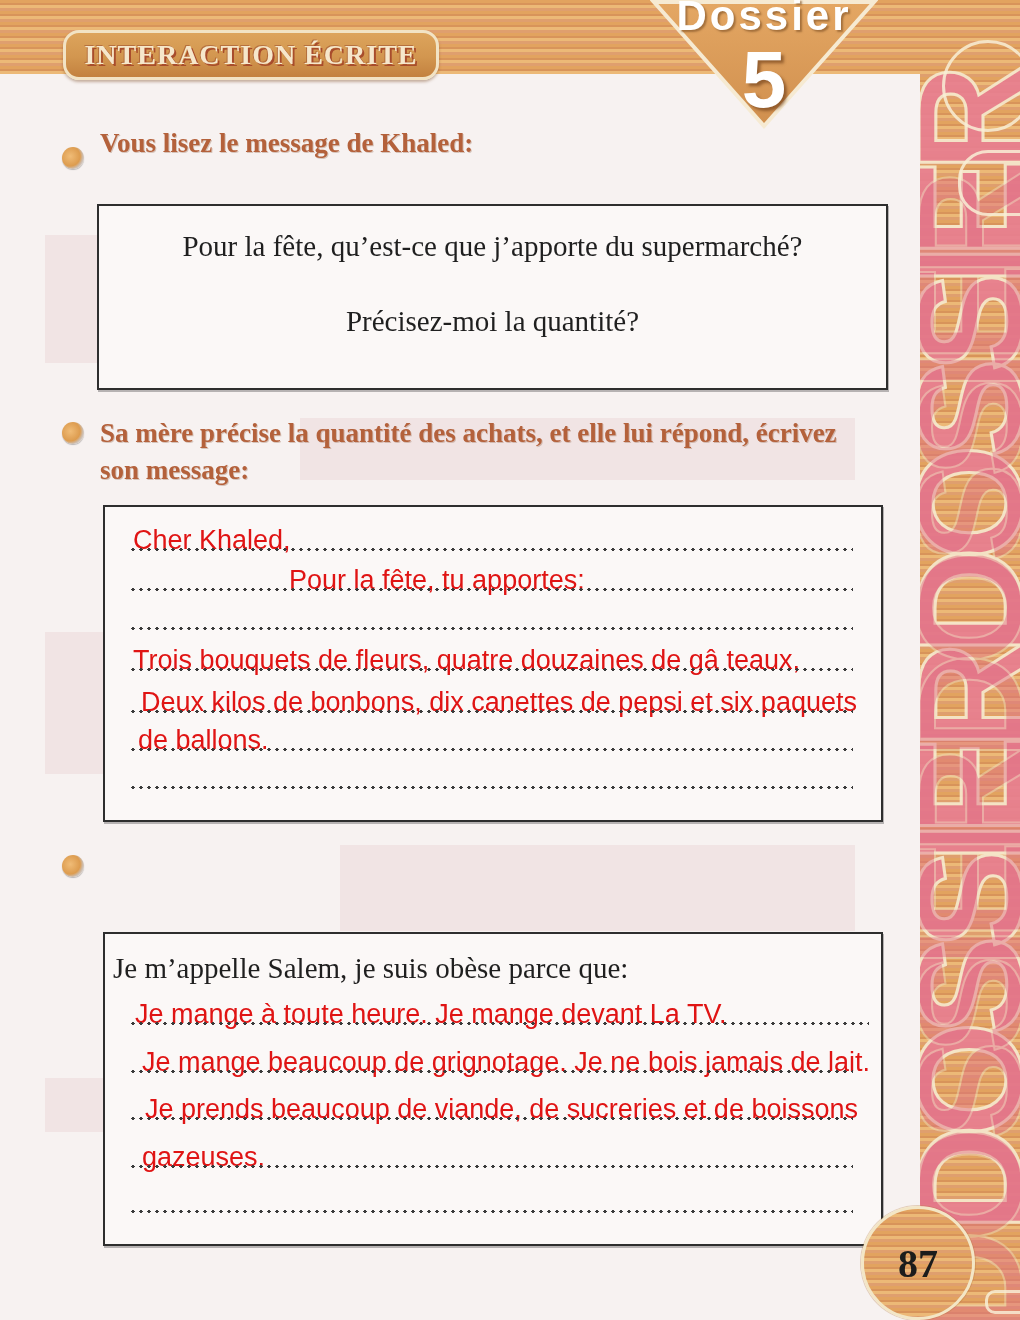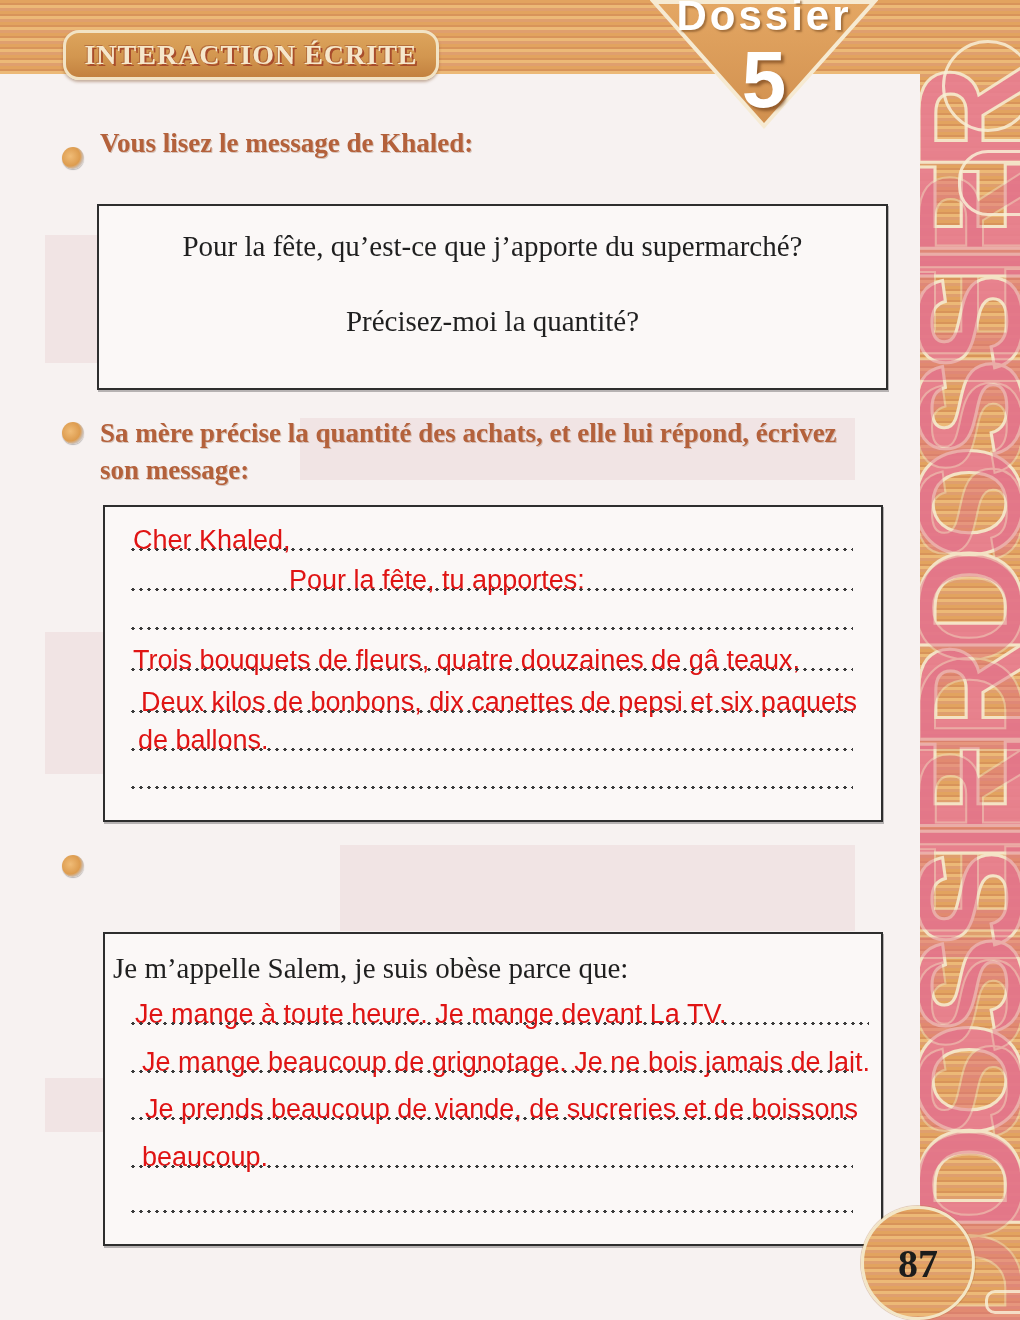--- a/index.html
+++ b/index.html
@@ -195,21 +195,21 @@
     </div>
     <div class="wline" style="top:104px;">
       <span class="ans" style="left:37px;margin-top:13px;">Je mange beaucoup de grignotage. Je ne bois jamais de lait.</span>
       <div class="dots"></div>
     </div>
     <div class="wline" style="top:151px;">
       <span class="ans" style="left:40px;">Je prends beaucoup de viande, de sucreries et de boissons</span>
       <div class="dots"></div>
     </div>
     <div class="wline" style="top:199px;">
-      <span class="ans" style="left:37px;">beaucoup.</span>
+      <span class="ans" style="left:37px;">gazeuses.</span>
       <div class="dots"></div>
     </div>
     <div class="wline" style="top:244px;">
       <span class="ans" style="left:28px;"></span>
       <div class="dots"></div>
     </div>
   </div>
 
   <div class="page-circle stripes">
     <span>87</span>

